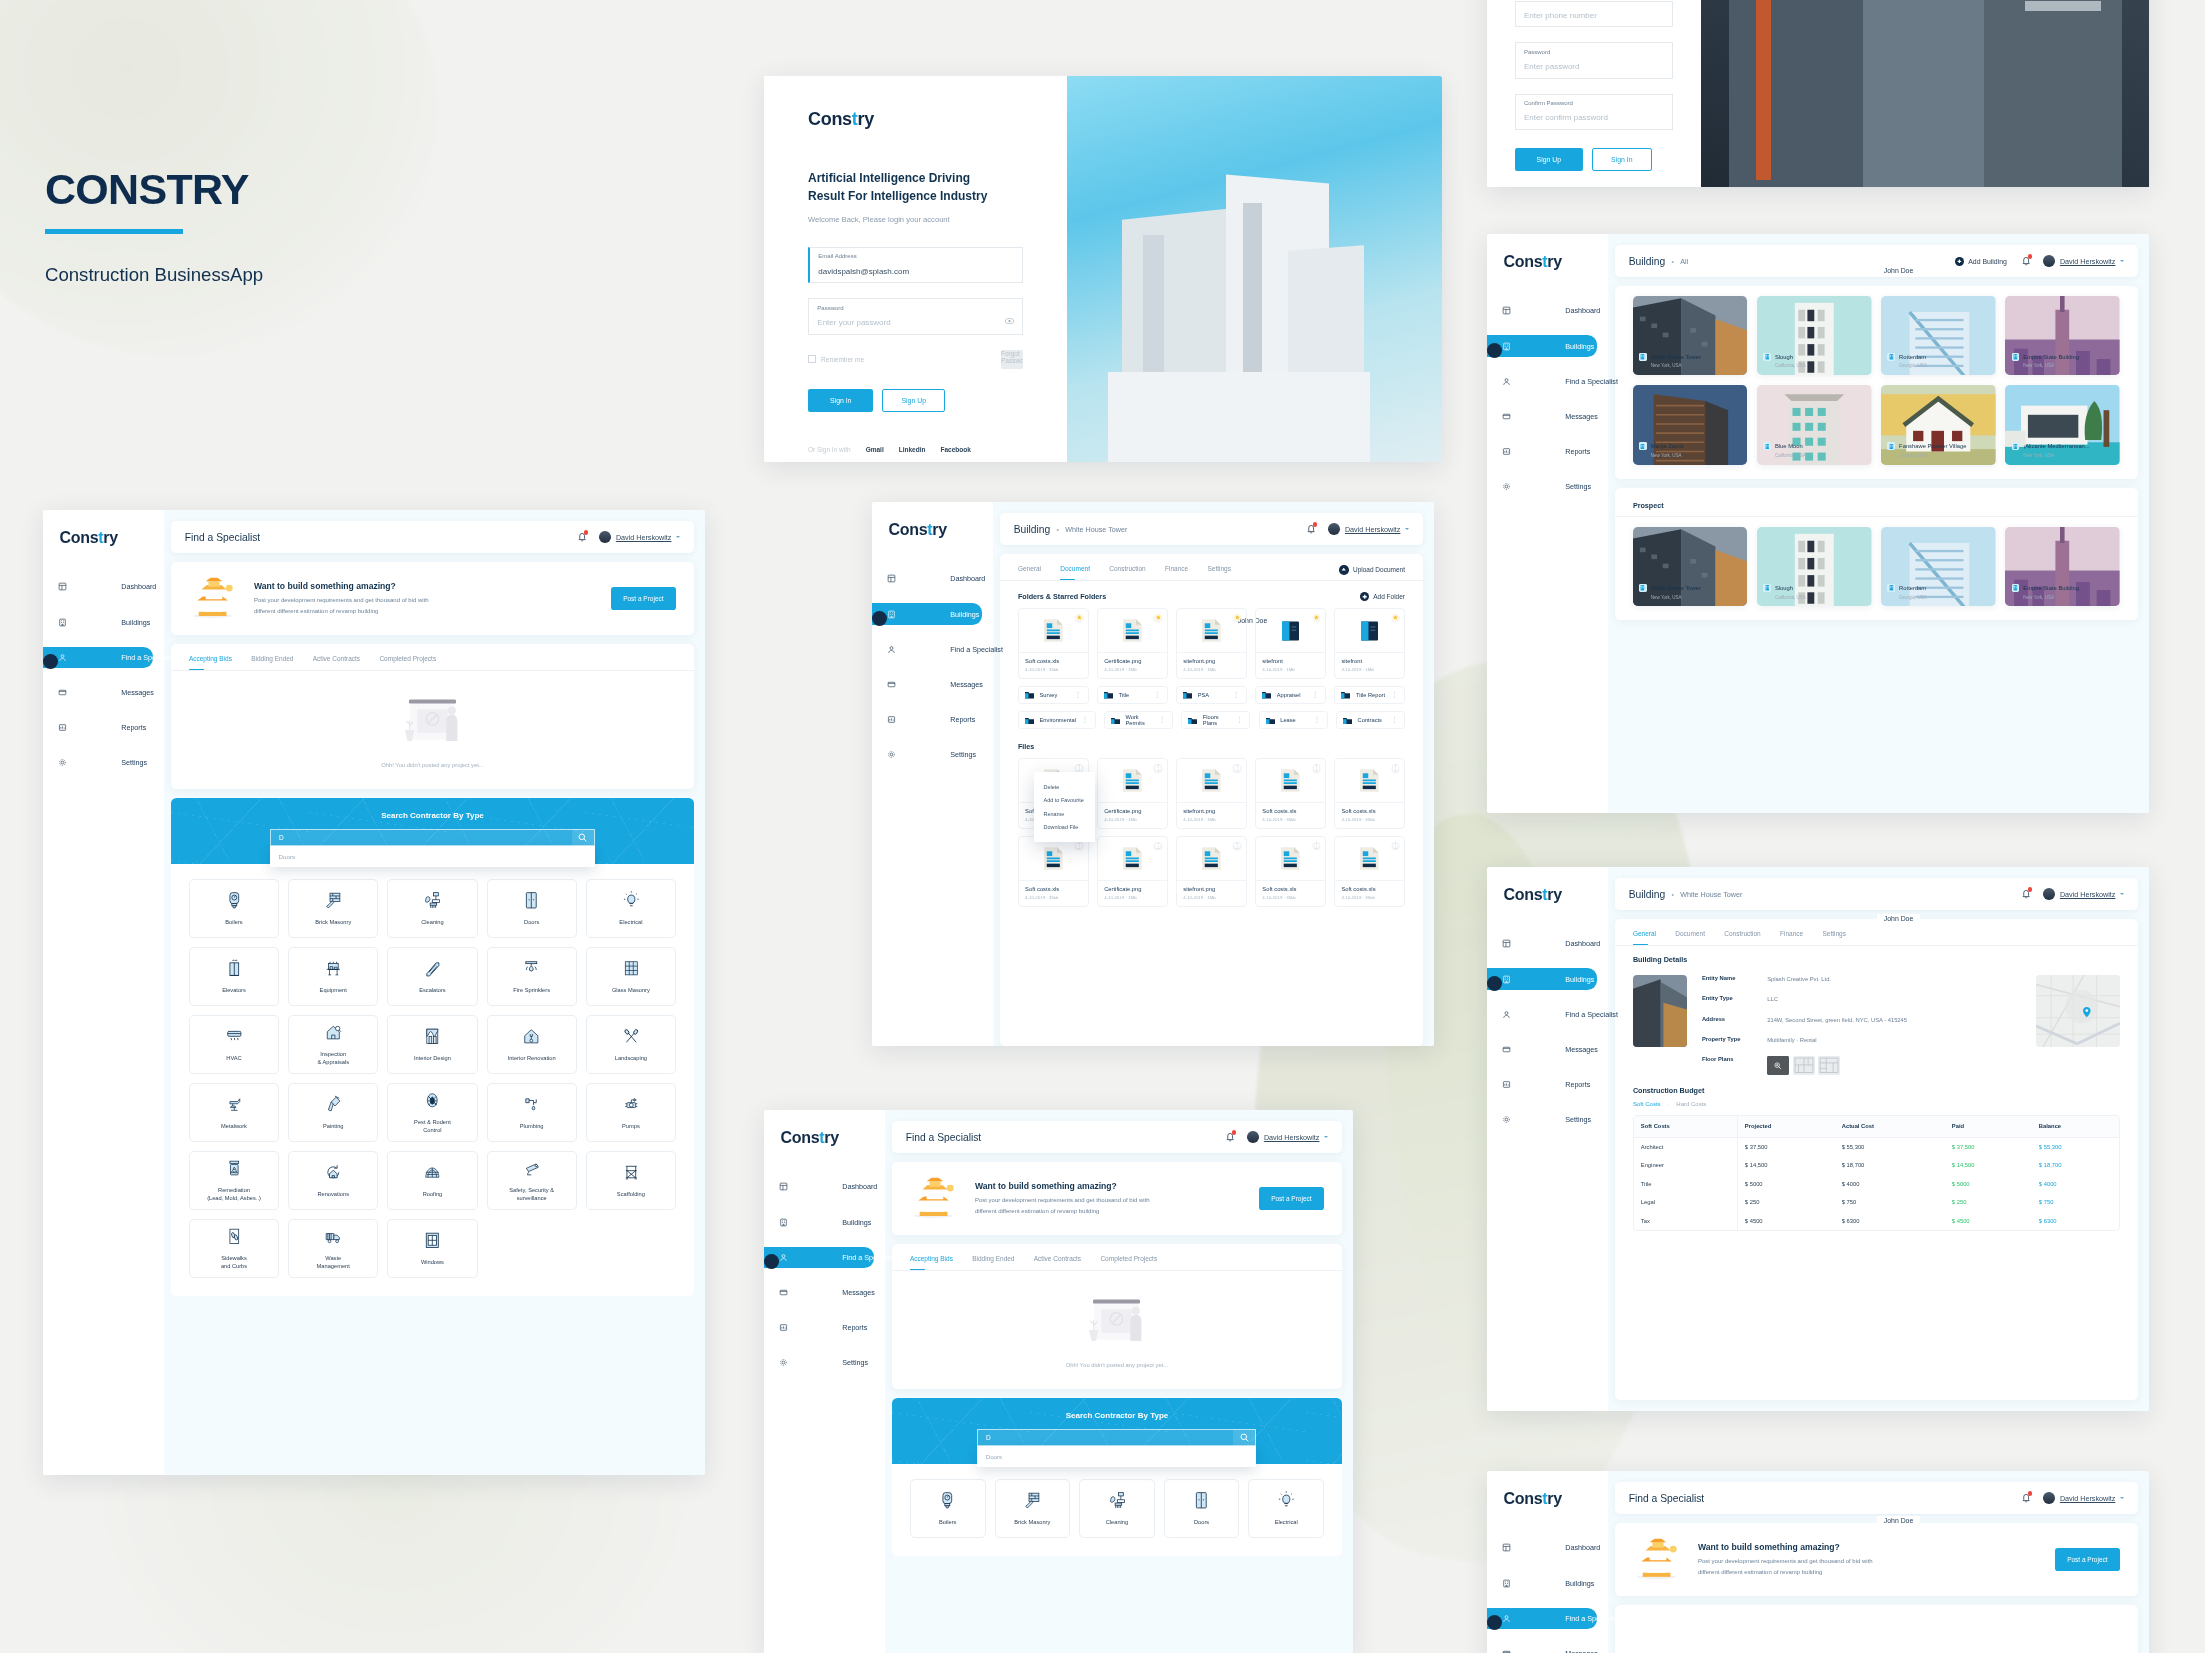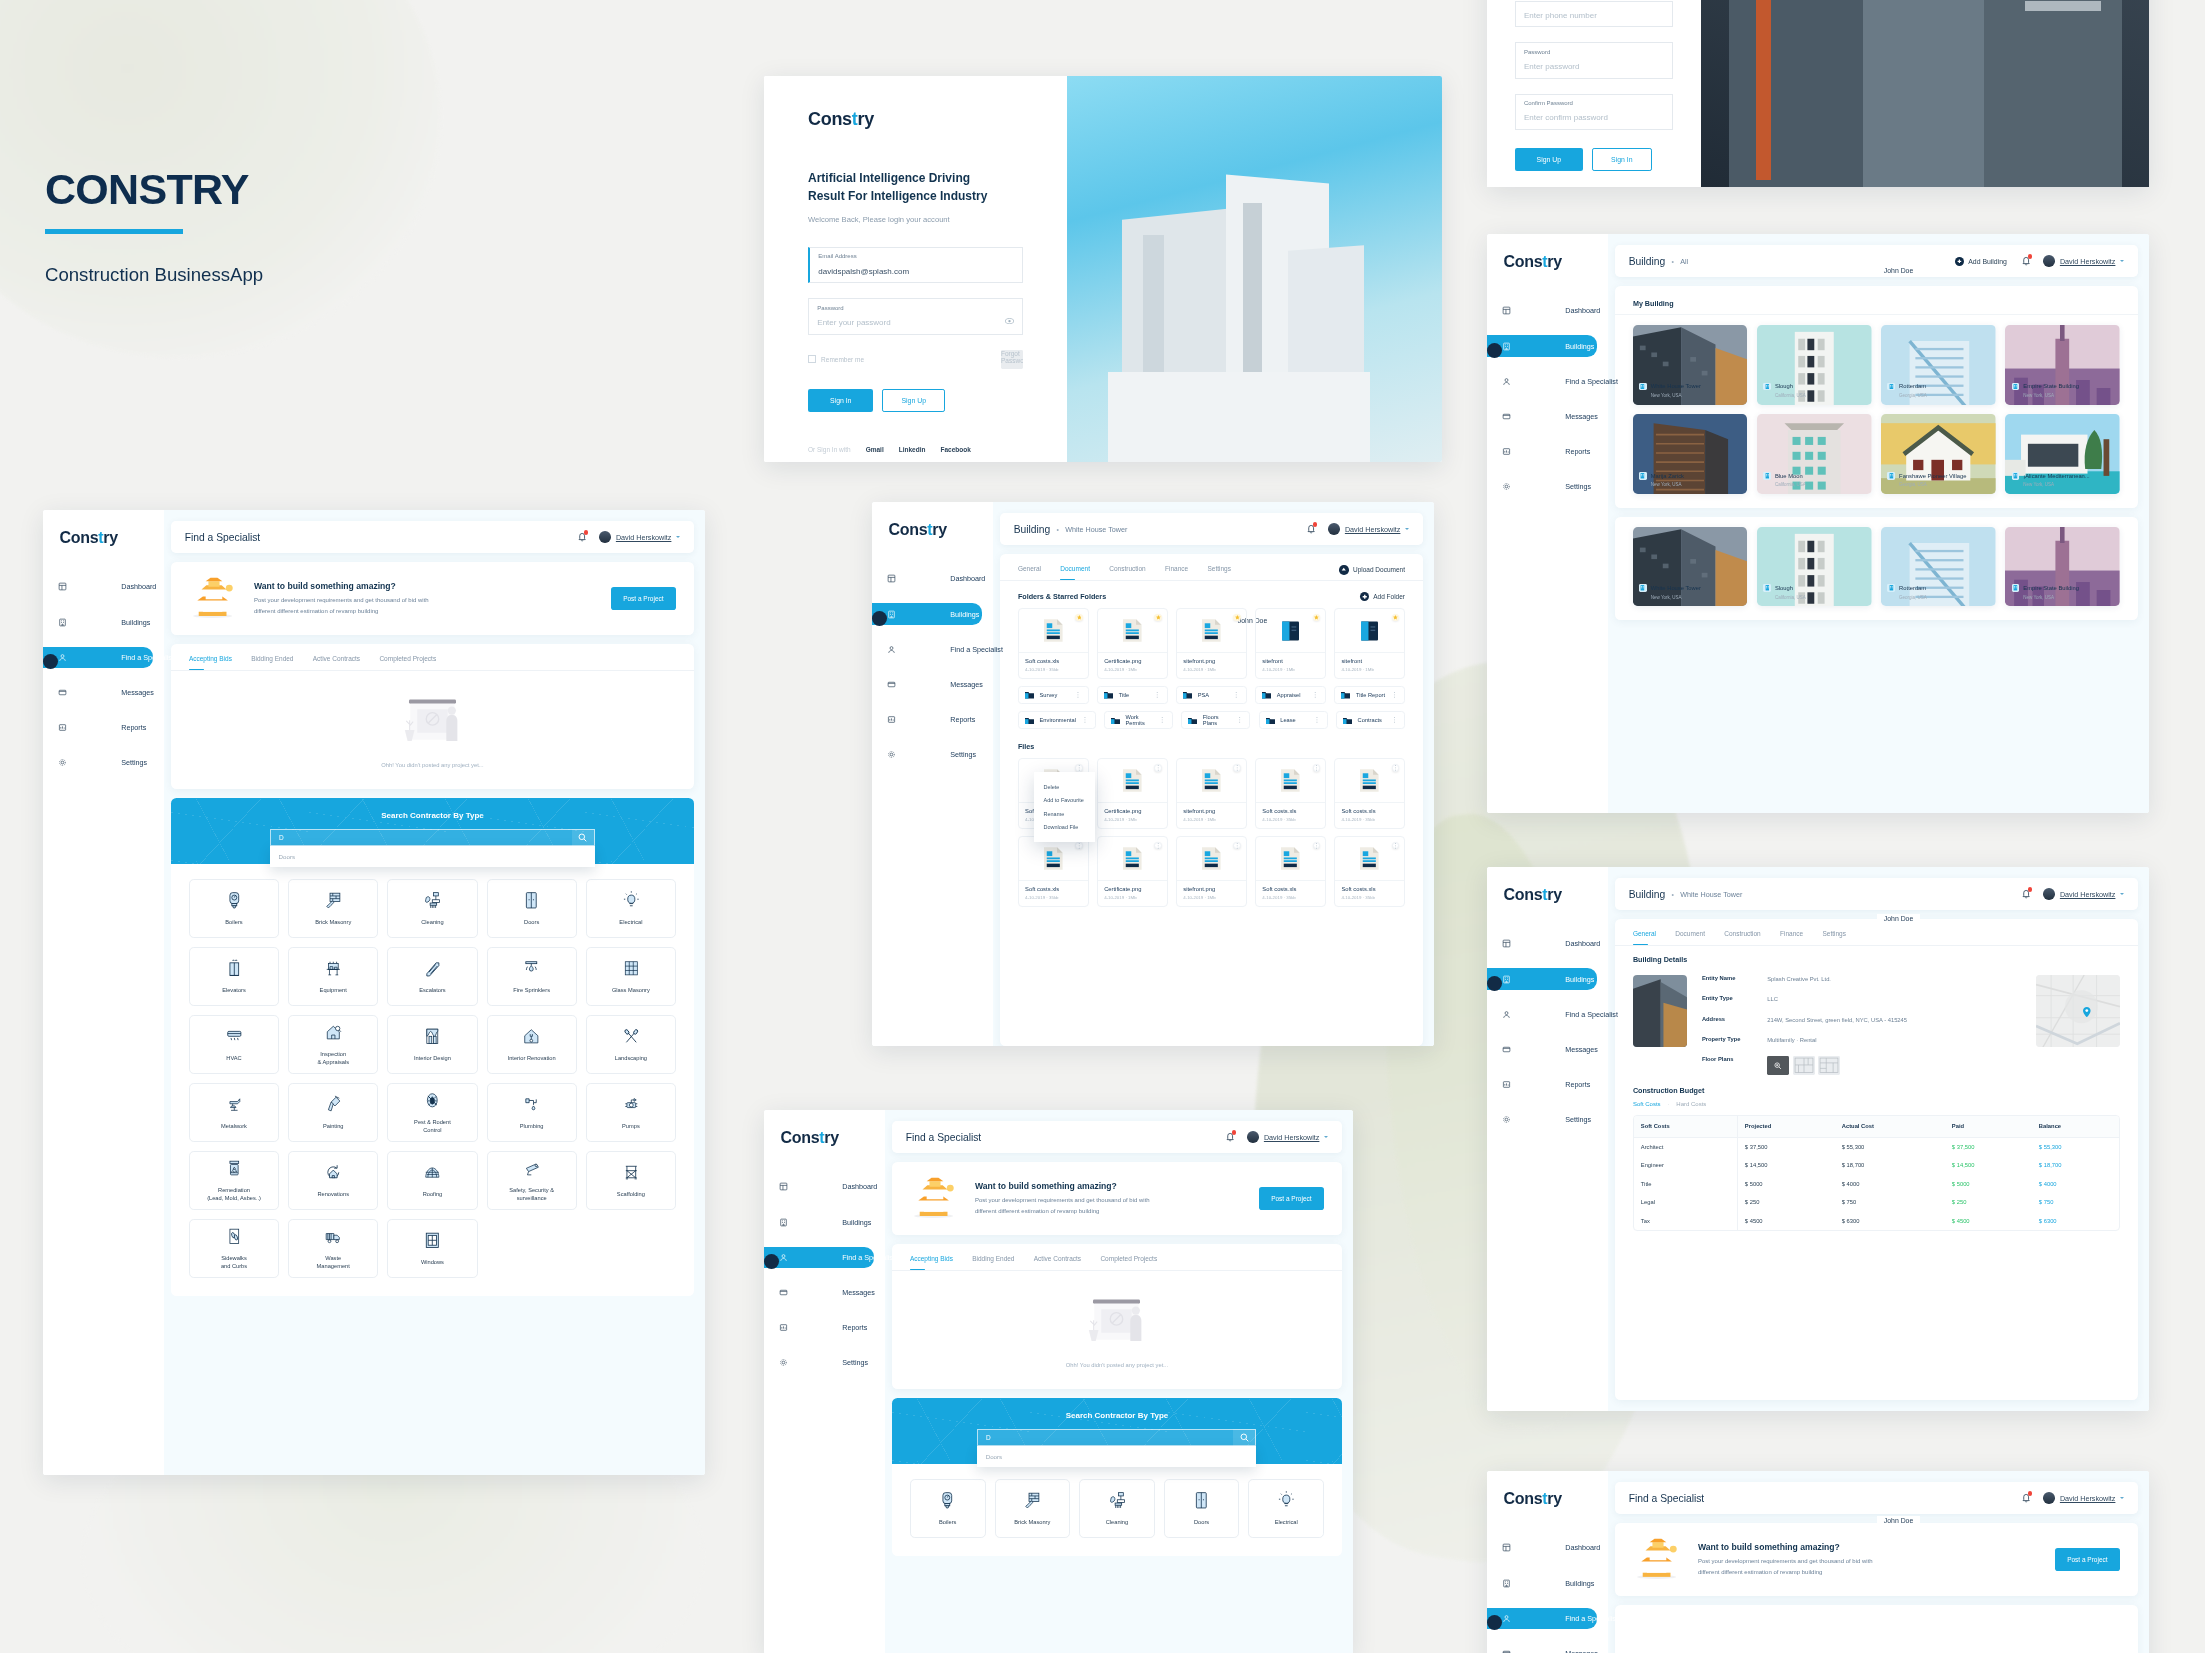--- a/index.html
+++ b/index.html
@@ -1461,21 +1461,20 @@
         </span>
         <span class="userbox">
           <span class="avatar"></span>
           <span>David Herskowitz</span>
           <span class="chev"></span>
         </span>
         <span class="johndoe" style="left:262px;top:20.7px;">John Doe</span>
       </div>
 
       <div class="card">
-        <div class="sechead"><span class="sectitle">My Building</span></div>
         <div class="bgrid" id="mybuilding-grid">
             <div class="bcard">
               <div class="img"><svg viewBox="0 0 100 75" preserveAspectRatio="none">
                   <rect width="100" height="75" fill="#8a98a6"></rect>
                   <path d="M0 10l42-8v73H0z" fill="#2f3a44"></path>
                   <path d="M42 2l30 15v58H42z" fill="#4e5b68"></path>
                   <path d="M72 20l28 10v45H72z" fill="#c08b4c"></path>
                   <g fill="#6e7c89" opacity=".6">
                     <rect x="6" y="18" width="5" height="4"></rect>
                     <rect x="16" y="24" width="5" height="4"></rect>
@@ -1707,20 +1706,21 @@
                   </span>
       <span>¡Alicante Mediterranean...</span>
                 </div>
       <div class="bl">New York, USA</div>
               </div>
             </div>
           </div>
       </div>
 
       <div class="card" style="margin-bottom:11px;">
+        <div class="sechead"><span class="sectitle">Prospect</span></div>
         <div class="bgrid" id="prospect-grid">
             <div class="bcard">
               <div class="img"><svg viewBox="0 0 100 75" preserveAspectRatio="none">
                   <rect width="100" height="75" fill="#8a98a6"></rect>
                   <path d="M0 10l42-8v73H0z" fill="#2f3a44"></path>
                   <path d="M42 2l30 15v58H42z" fill="#4e5b68"></path>
                   <path d="M72 20l28 10v45H72z" fill="#c08b4c"></path>
                   <g fill="#6e7c89" opacity=".6">
                     <rect x="6" y="18" width="5" height="4"></rect>
                     <rect x="16" y="24" width="5" height="4"></rect>

